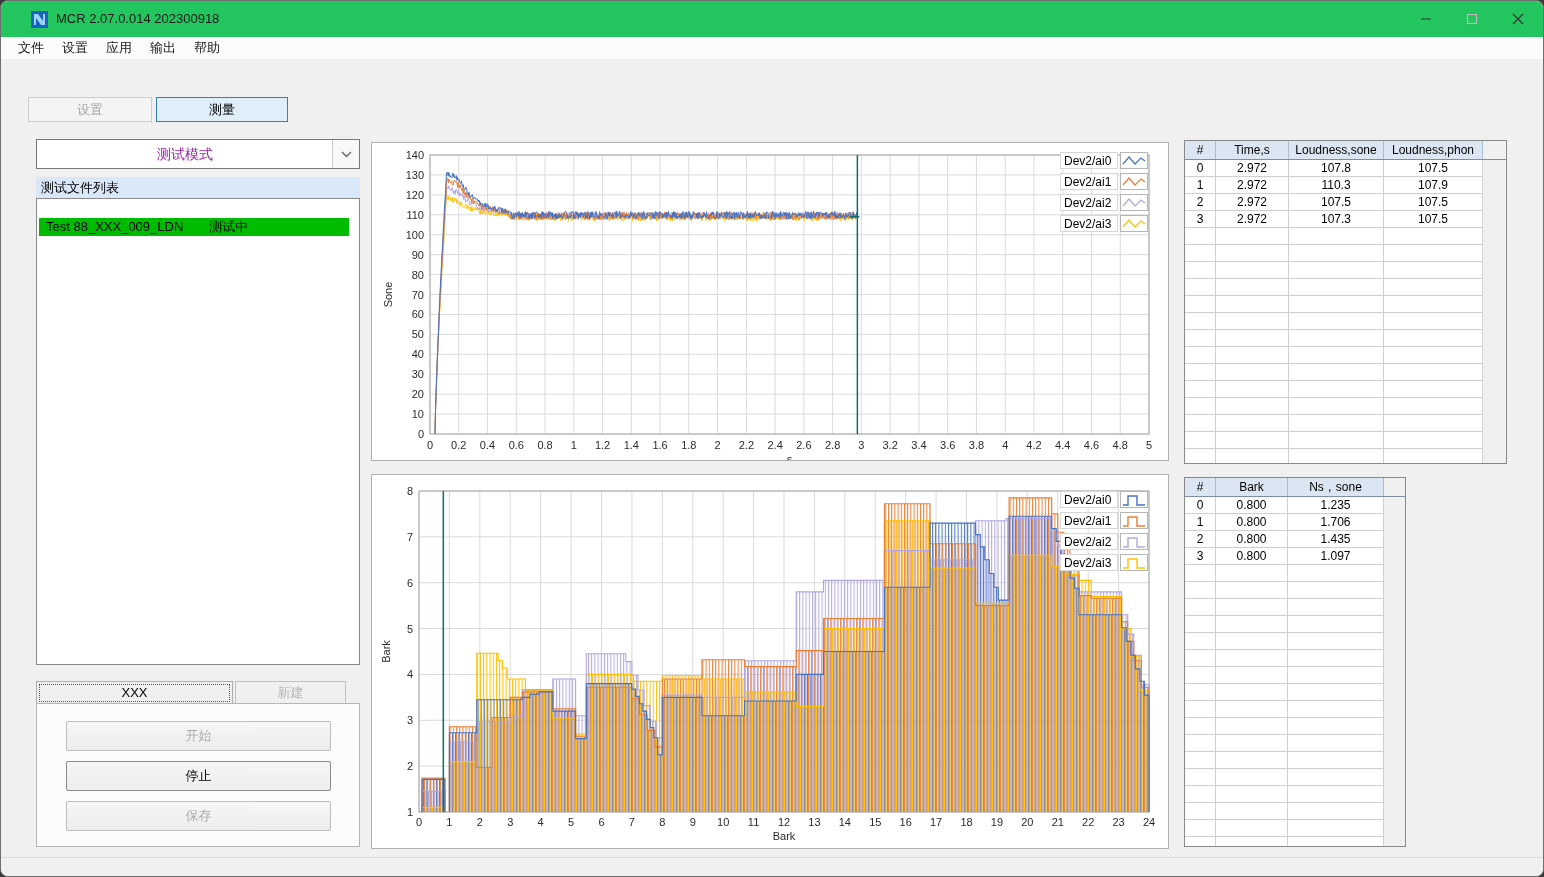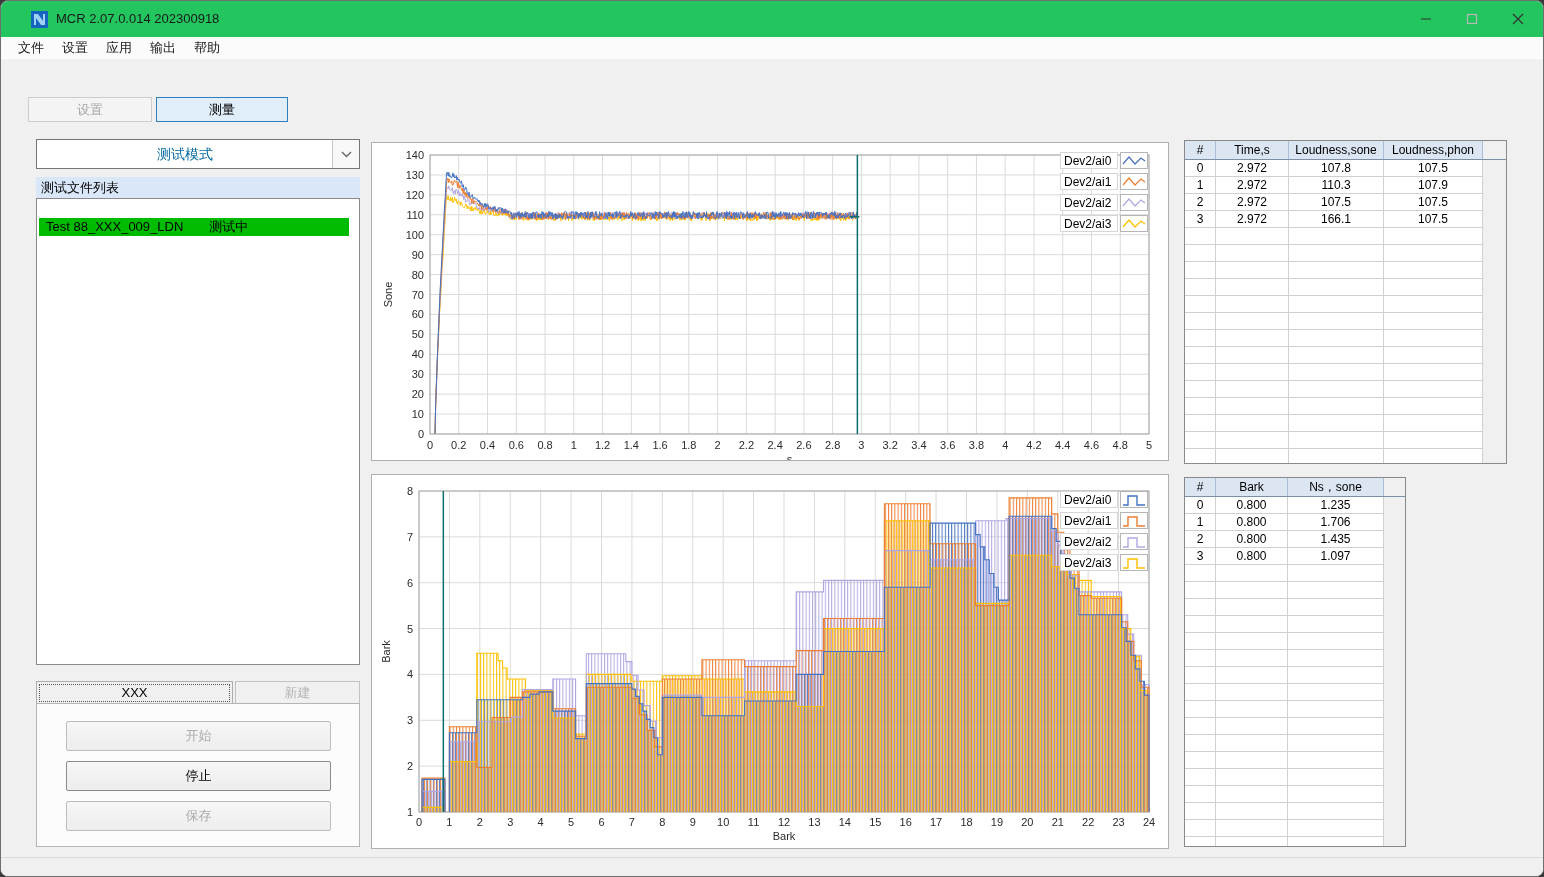--- a/index.html
+++ b/index.html
@@ -17,30 +17,30 @@
   
   #tabrow{position:absolute;left:0;top:58px;width:1544px;height:23px;background:#e8e8e8;border-bottom:1px solid #d4d4d4;box-sizing:border-box;}
   .tab{position:absolute;top:0;height:22px;line-height:22px;text-align:center;font-size:13px;color:#a3a3a3;border-right:1px solid #cccccc;box-sizing:border-box;}
   .tab.active{background:#f5f5f5;color:#8b8b8b;}
   
   .subbtn{position:absolute;height:25px;font-size:13px;text-align:center;line-height:24px;box-sizing:border-box;}
   #subtab-settings{left:27px;top:96px;width:124px;background:#f4f4f4;border:1px solid #cdcdcd;color:#a8a8a8;}
   #subtab-measure{left:155px;top:96px;width:132px;background:#e0eefa;border:1px solid #2f7fc1;color:#000;}
   
   #mode-select{position:absolute;left:35px;top:138px;width:324px;height:30px;background:#fff;border:1px solid #767676;box-sizing:border-box;}
-  #mode-select .val{position:absolute;left:0;top:0;width:296px;height:28px;line-height:28px;text-align:center;font-size:14px;color:#0369a1;}
+  #mode-select .val{position:absolute;left:0;top:0;width:296px;height:28px;line-height:28px;text-align:center;font-size:14px;color:#a21caf;}
   #mode-select .arrow{position:absolute;right:0;top:0;width:26px;height:28px;border-left:1px solid #c8c8c8;background:#f8f8f8;display:flex;align-items:center;justify-content:center;}
   #list-header{position:absolute;left:35px;top:176px;width:324px;height:21px;background:#d9e7f8;font-size:13px;line-height:21px;padding-left:5px;box-sizing:border-box;color:#000;}
   #list-box{position:absolute;left:35px;top:197px;width:324px;height:467px;background:#fff;border:1px solid #8a8a8a;box-sizing:border-box;}
   #list-item-0{position:absolute;left:2px;top:19px;width:303px;height:18px;font-size:13px;line-height:18px;color:#000;padding-left:7px;}
   #list-item-0 .status{margin-left:26px;}
   .btnbar-btn{position:absolute;top:672px;height:24px;font-size:13px;line-height:22px;text-align:center;background:#f0f0f0;border:1px solid #adadad;box-sizing:border-box;margin-top:8px;}
   #xxx-button{left:35px;width:197px;color:#000;}
   #xxx-button .focus{position:absolute;left:3px;top:3px;right:3px;bottom:3px;outline:1px dotted #555;}
-  #new-button{left:234px;width:125px;color:#b4b4b4;border-color:#c2c2c2;}
+  #new-button{left:234px;width:111px;color:#b4b4b4;border-color:#c2c2c2;}
   #control-group{position:absolute;left:35px;top:702px;width:324px;height:144px;background:#fcfcfc;border:1px solid #b5b5b5;box-sizing:border-box;}
   .ctl-btn{position:absolute;left:65px;width:265px;height:30px;font-size:13px;line-height:28px;text-align:center;box-sizing:border-box;background:linear-gradient(#f6f6f6,#ededed);border:1px solid #bdbdbd;border-radius:2px;color:#ababab;}
   #start-button{top:720px;} #stop-button{top:760px;border-color:#8a8a8a;color:#000;} #save-button{top:800px;}
   
   .chart-panel{position:absolute;background:#fff;border:1px solid #b0b0b0;box-sizing:border-box;}
   #chart1-panel{left:370px;top:141px;width:798px;height:319px;}
   #chart2-panel{left:370px;top:473px;width:798px;height:375px;}
   .legend-row{position:absolute;display:flex;align-items:center;height:17px;}
   .legend-label{width:58px;height:17px;line-height:17px;background:#fff;border:1px solid #d6d6d6;font-size:12px;color:#000;text-align:left;padding-left:3px;box-sizing:border-box;}
   .legend-icon{width:28px;height:17px;background:#fff;border:1px solid #b5b5b5;margin-left:2px;box-sizing:border-box;}
@@ -398,21 +398,21 @@
       <div class="tbl-row">
         <div class="c" style="width: 31px;">2</div>
         <div class="c" style="width: 73px;">2.972</div>
         <div class="c" style="width: 95px;">107.5</div>
         <div class="c" style="width: 99px;">107.5</div>
         <div class="c gutter" style="width: 23px; border-right: none; border-bottom: none;"></div>
       </div>
       <div class="tbl-row">
         <div class="c" style="width: 31px;">3</div>
         <div class="c" style="width: 73px;">2.972</div>
-        <div class="c" style="width: 95px;">166.1</div>
+        <div class="c" style="width: 95px;">107.3</div>
         <div class="c" style="width: 99px;">107.5</div>
         <div class="c gutter" style="width: 23px; border-right: none; border-bottom: none;"></div>
       </div>
       <div class="tbl-row">
         <div class="c" style="width: 31px;"></div>
         <div class="c" style="width: 73px;"></div>
         <div class="c" style="width: 95px;"></div>
         <div class="c" style="width: 99px;"></div>
         <div class="c gutter" style="width: 23px; border-right: none; border-bottom: none;"></div>
       </div>

